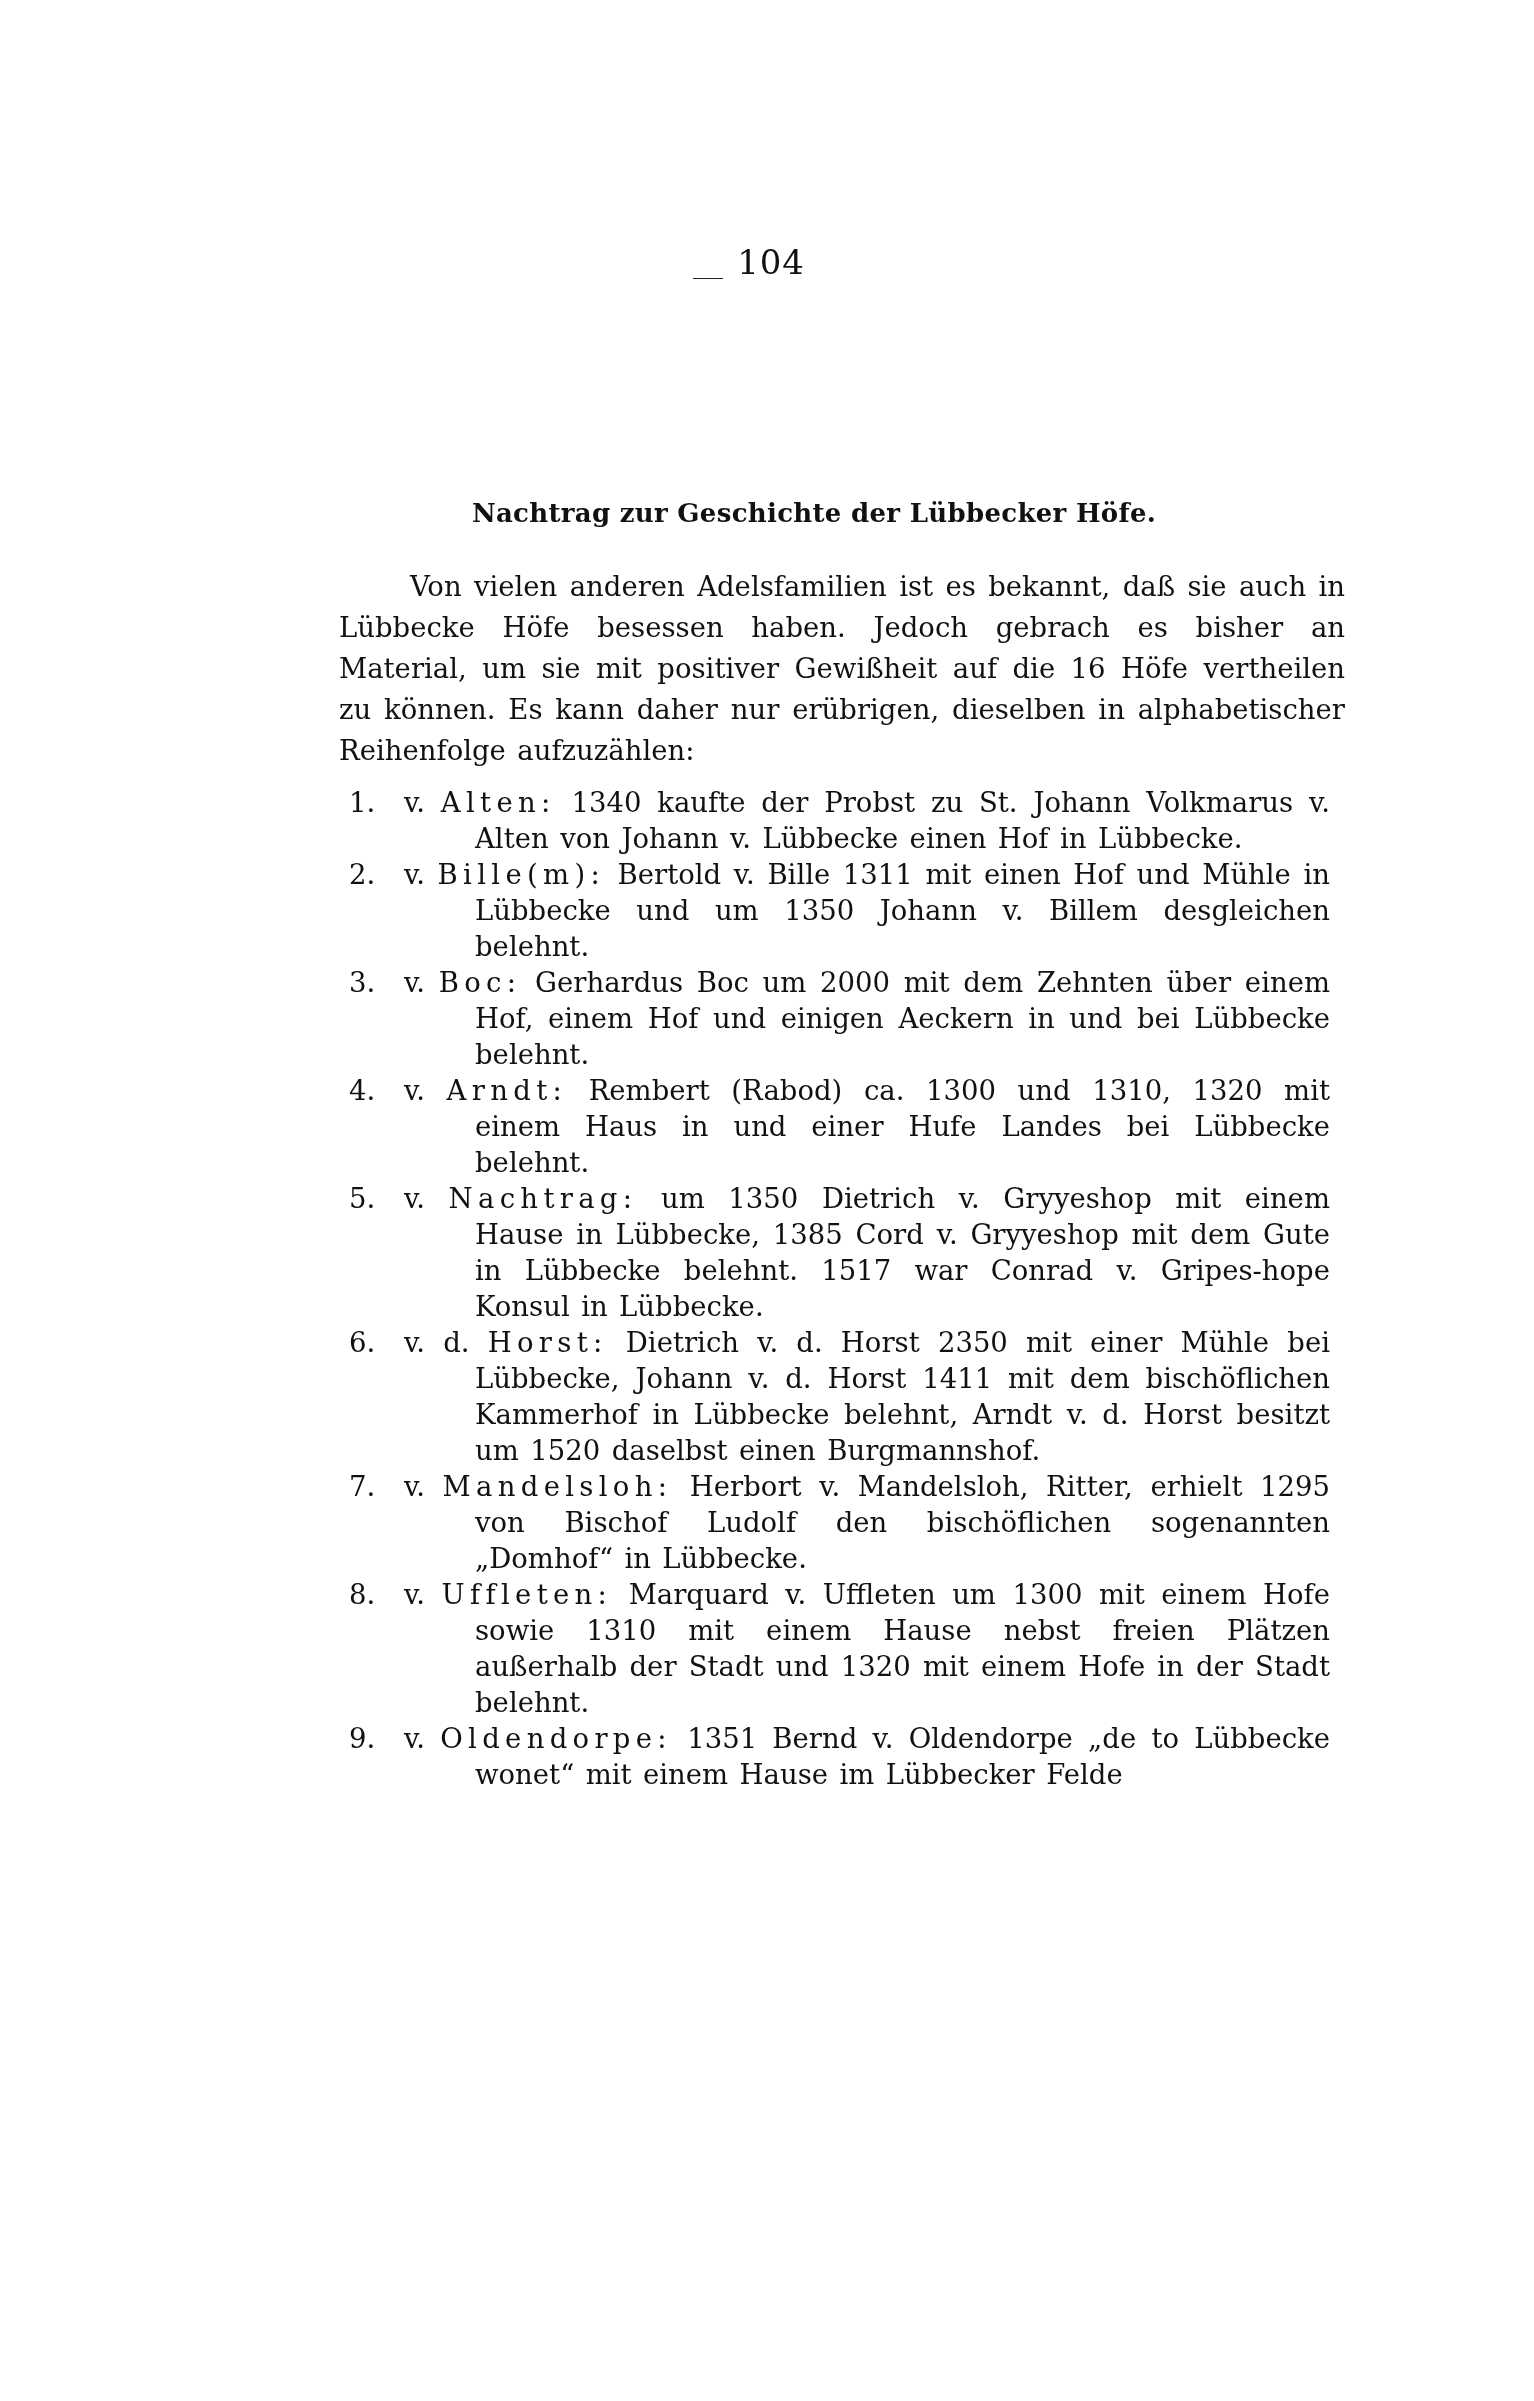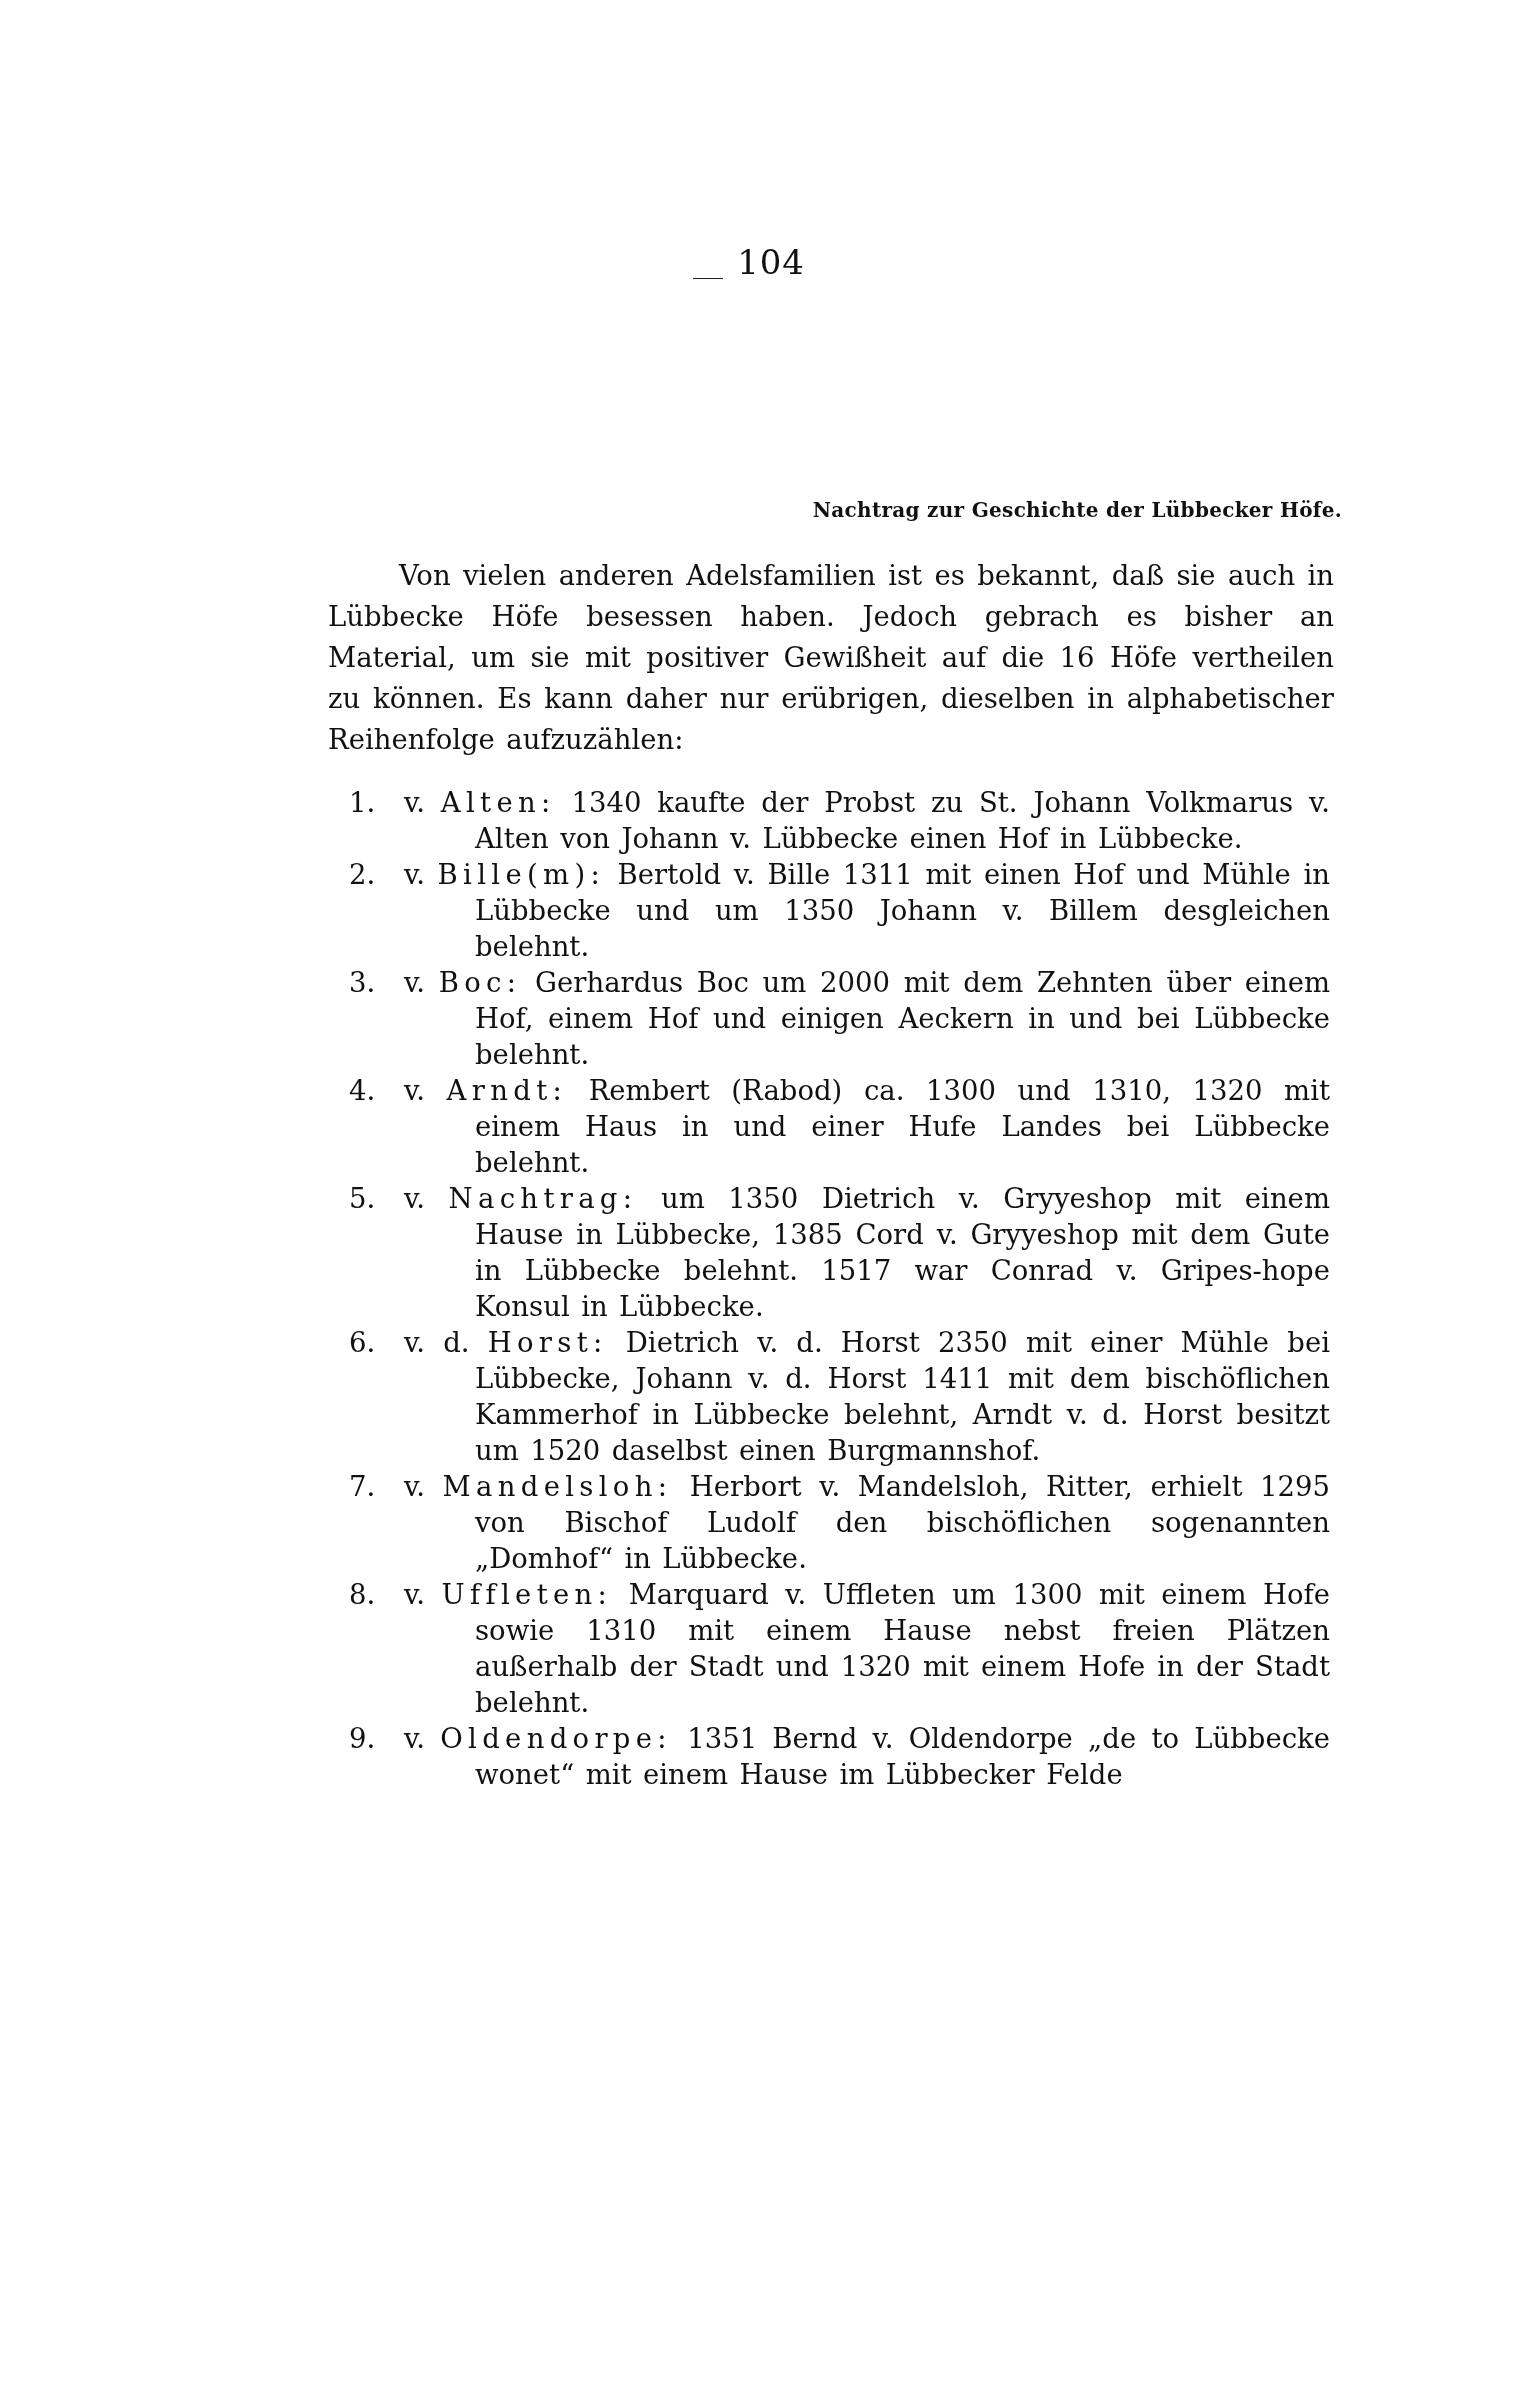--- a/index.html
+++ b/index.html
@@ -44,24 +44,24 @@
     width: 1006px;
     font-size: 22px;
     line-height: 32px;
     text-align: justify;
     letter-spacing: 0.5px;
     word-spacing: 3.6px;
   }
   .heading {
     position: absolute;
     top: 498px;
-    left: 336px;
+    left: 311px;
     width: 1006px;
-    text-align: right;
-    font-size: 20px;
+    text-align: center;
+    font-size: 26px;
     font-weight: bold;
     letter-spacing: 0.3px;
   }
   .para {
     position: absolute;
     top: 551px;
     left: 324px;
     width: 1006px;
     font-size: 27.5px;
     line-height: 41px;
@@ -106,21 +106,21 @@
 
 <div class="page">
 
   <div class="page-number">
     <span class="dash"></span><span>104</span>
   </div>
 
 
   <h2 class="heading" style="margin:0">Nachtrag zur Geschichte der Lübbecker Höfe.</h2>
 
-  <p class="para" style="margin:4px">Von vielen anderen Adelsfamilien ist es bekannt, daß sie auch in Lübbecke Höfe besessen haben. Jedoch gebrach es bisher an Material, um sie mit positiver Gewißheit auf die 16 Höfe vertheilen zu können. Es kann daher nur erübrigen, dieselben in alphabetischer Reihenfolge aufzuzählen:</p>
+  <p class="para" style="margin:15px">Von vielen anderen Adelsfamilien ist es bekannt, daß sie auch in Lübbecke Höfe besessen haben. Jedoch gebrach es bisher an Material, um sie mit positiver Gewißheit auf die 16 Höfe vertheilen zu können. Es kann daher nur erübrigen, dieselben in alphabetischer Reihenfolge aufzuzählen:</p>
 
   <ol class="list">
     <li class="list-item">
       <span class="item-num">1.</span>
       <span class="item-lead"><span>v.</span> <span class="item-name">Alten:</span></span>
       <span>1340 kaufte der Probst zu St. Johann Volkmarus v. Alten von Johann v. Lübbecke einen Hof in Lübbecke.</span>
     </li>
     <li class="list-item">
       <span class="item-num">2.</span>
       <span class="item-lead"><span>v.</span> <span class="item-name">Bille(m):</span></span>

